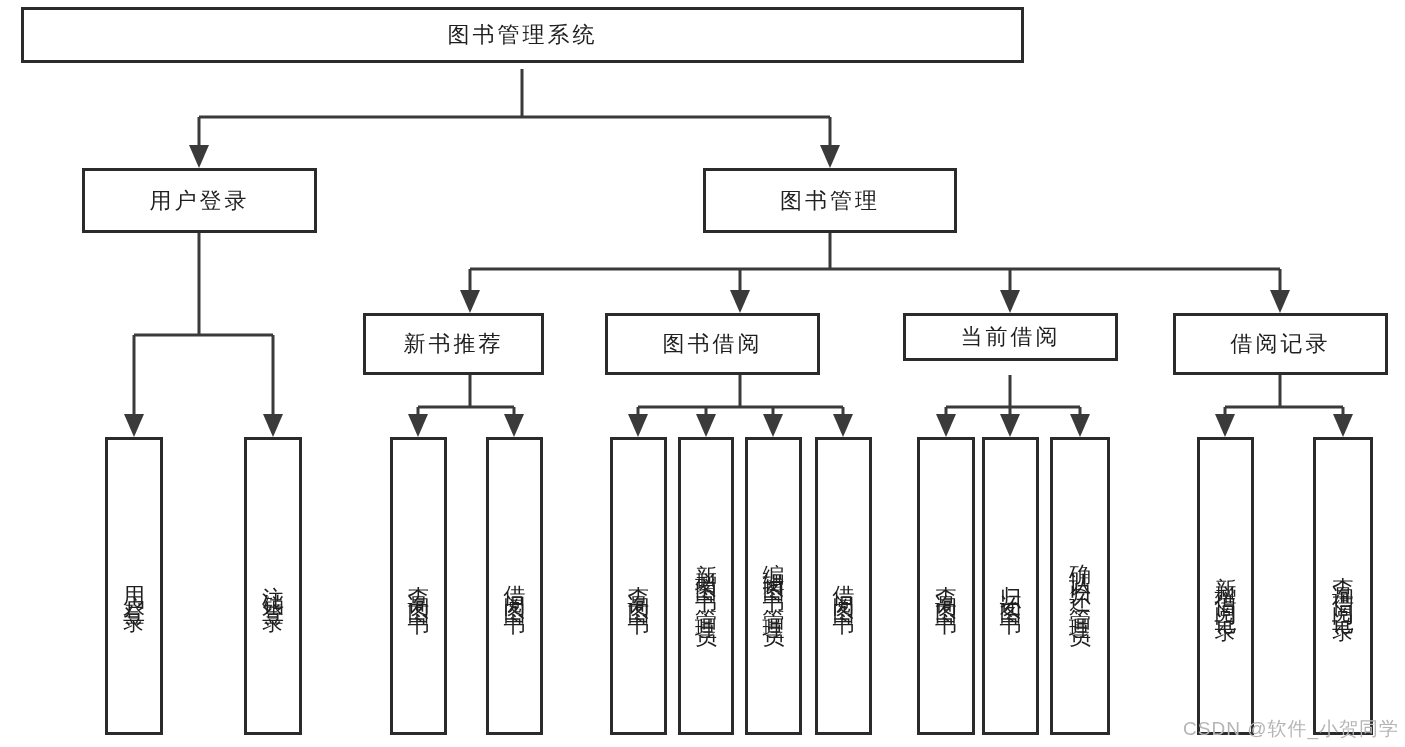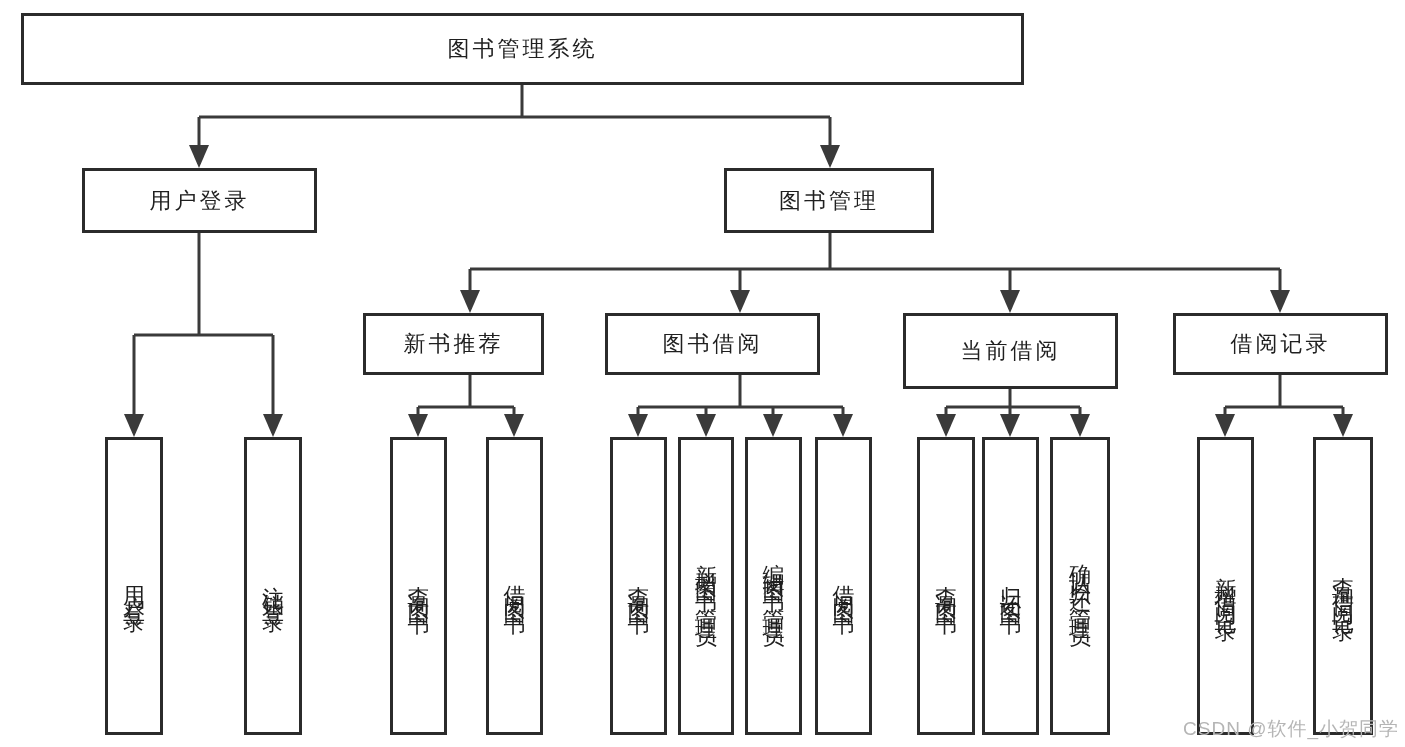--- a/index.html
+++ b/index.html
@@ -70,28 +70,28 @@
       <polygon points="763,414 783,414 773,437"></polygon>
       <polygon points="833,414 853,414 843,437"></polygon>
       <polygon points="936,414 956,414 946,437"></polygon>
       <polygon points="1000,414 1020,414 1010,437"></polygon>
       <polygon points="1070,414 1090,414 1080,437"></polygon>
       <polygon points="1215,414 1235,414 1225,437"></polygon>
       <polygon points="1333,414 1353,414 1343,437"></polygon>
     </g>
   </svg>
 
-  <div class="node" style="left:21px;top:13px;width:1003px;height:72px">图书管理系统</div>
+  <div class="node" style="left:21px;top:7px;width:1003px;height:56px">图书管理系统</div>
 
   <div class="node" style="left:82px;top:168px;width:235px;height:65px">用户登录</div>
-  <div class="node" style="left:724px;top:168px;width:210px;height:65px">图书管理</div>
+  <div class="node" style="left:703px;top:168px;width:254px;height:65px">图书管理</div>
 
   <div class="node" style="left:363px;top:313px;width:181px;height:62px">新书推荐</div>
   <div class="node" style="left:605px;top:313px;width:215px;height:62px">图书借阅</div>
-  <div class="node" style="left:903px;top:313px;width:215px;height:76px">当前借阅</div>
+  <div class="node" style="left:903px;top:313px;width:215px;height:48px">当前借阅</div>
   <div class="node" style="left:1173px;top:313px;width:215px;height:62px">借阅记录</div>
 
   <div class="leaf" style="left:105px;width:58px">用户登录</div>
   <div class="leaf" style="left:244px;width:58px">注销登录</div>
 
   <div class="leaf" style="left:390px;width:57px">查询图书</div>
   <div class="leaf" style="left:486px;width:57px">借阅图书</div>
 
   <div class="leaf" style="left:610px;width:57px">查询图书</div>
   <div class="leaf" style="left:678px;width:56px">新增图书（管理员）</div>

